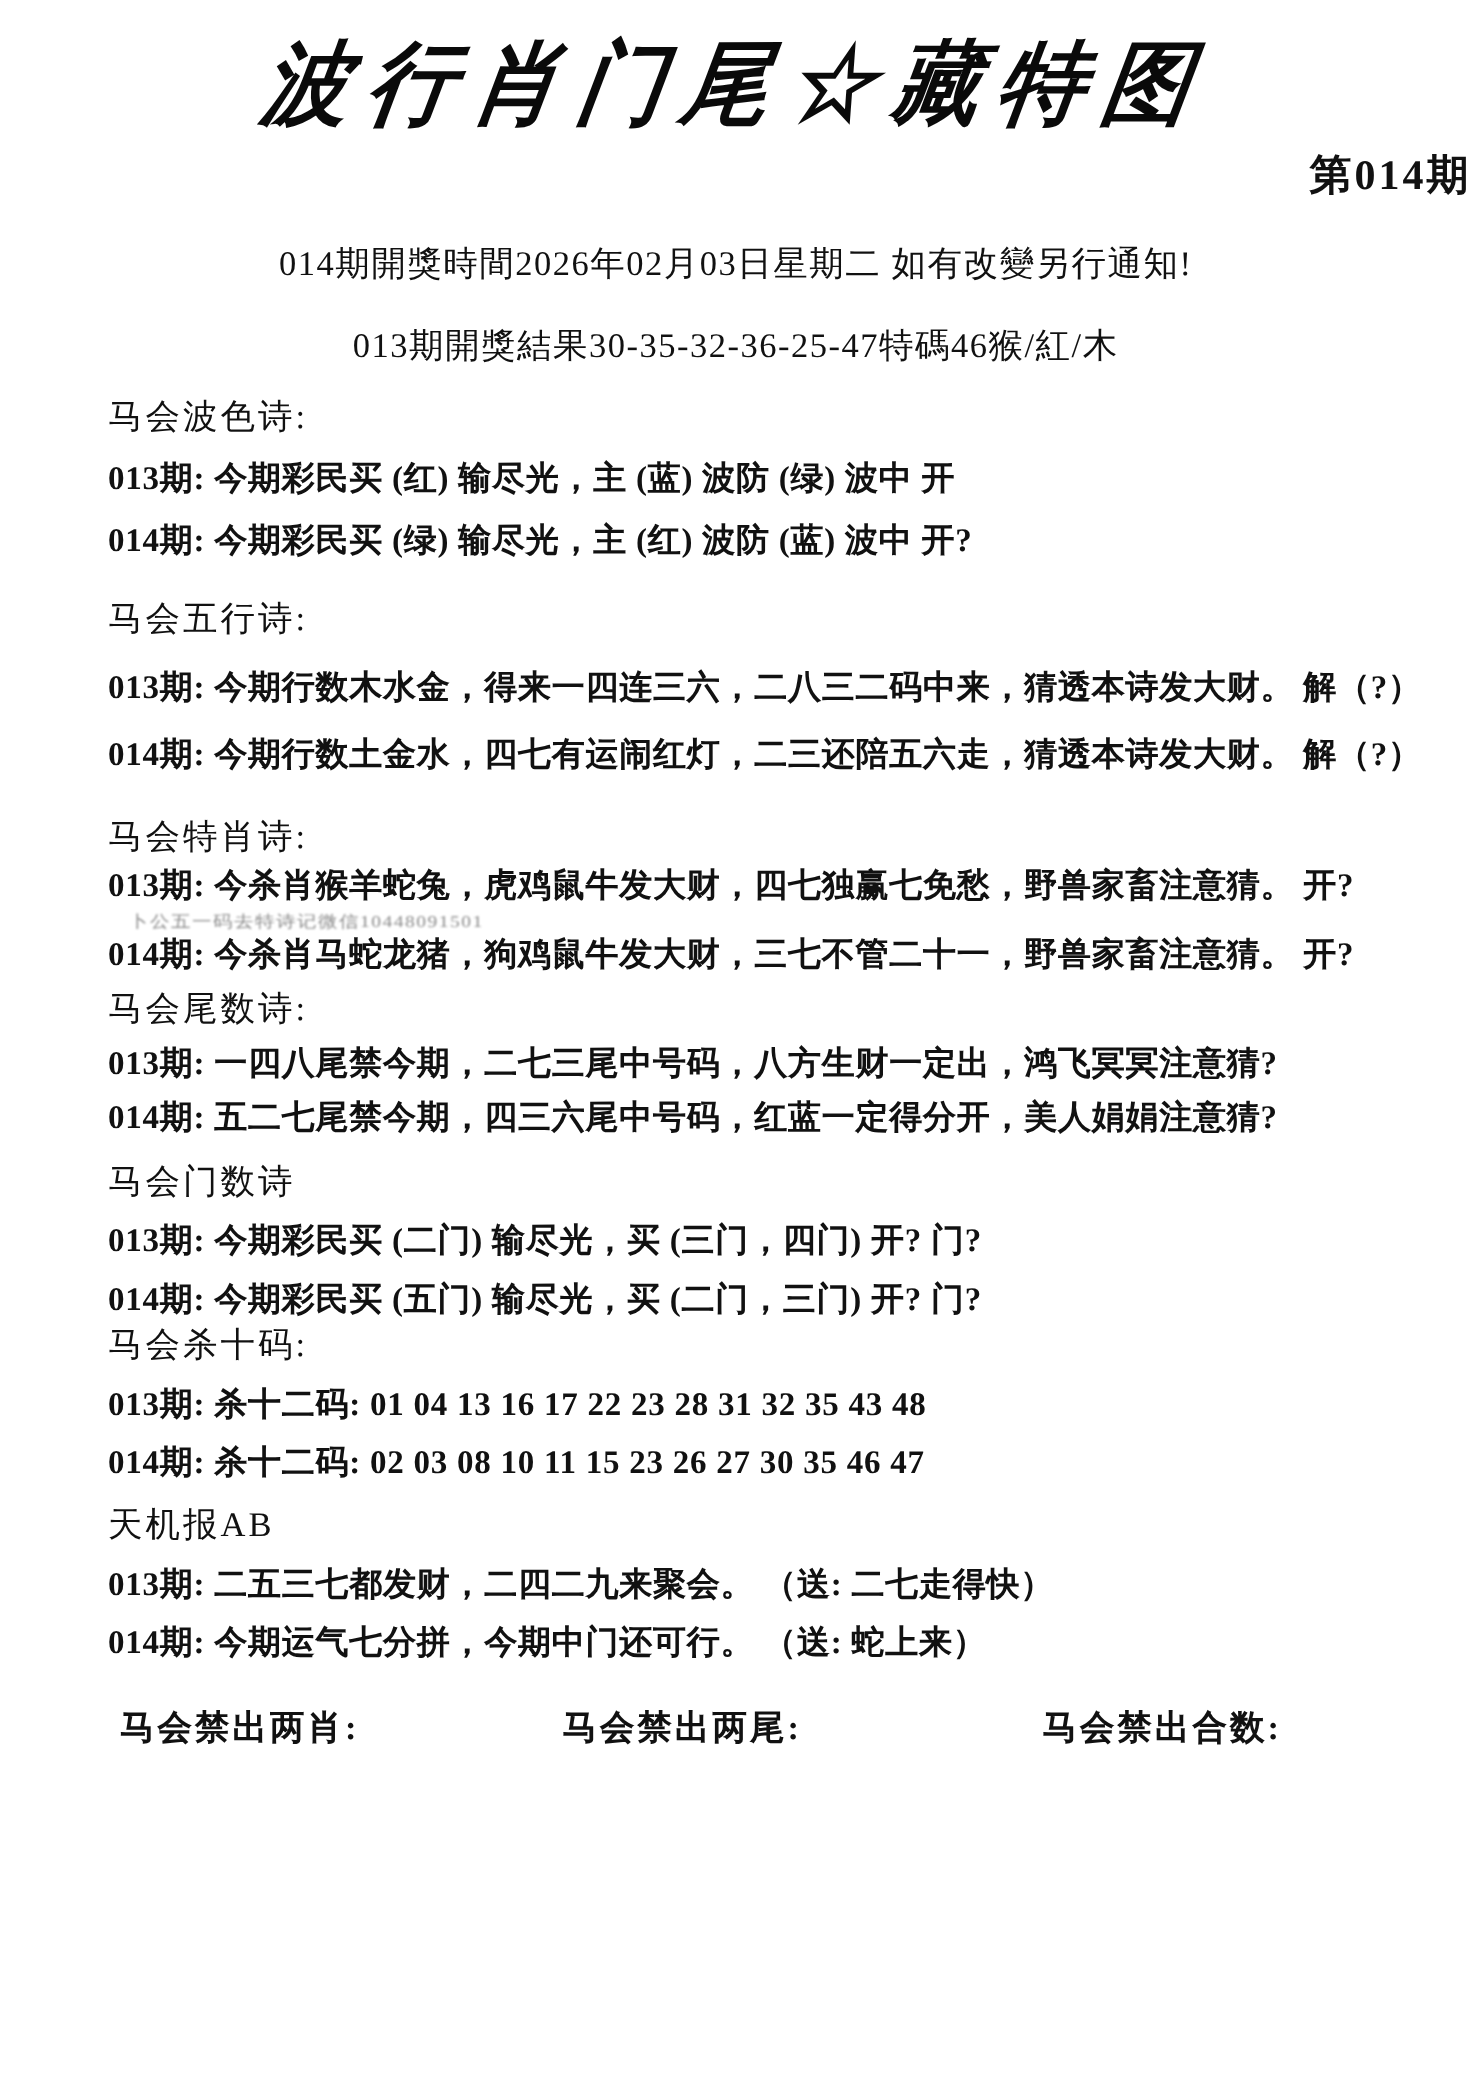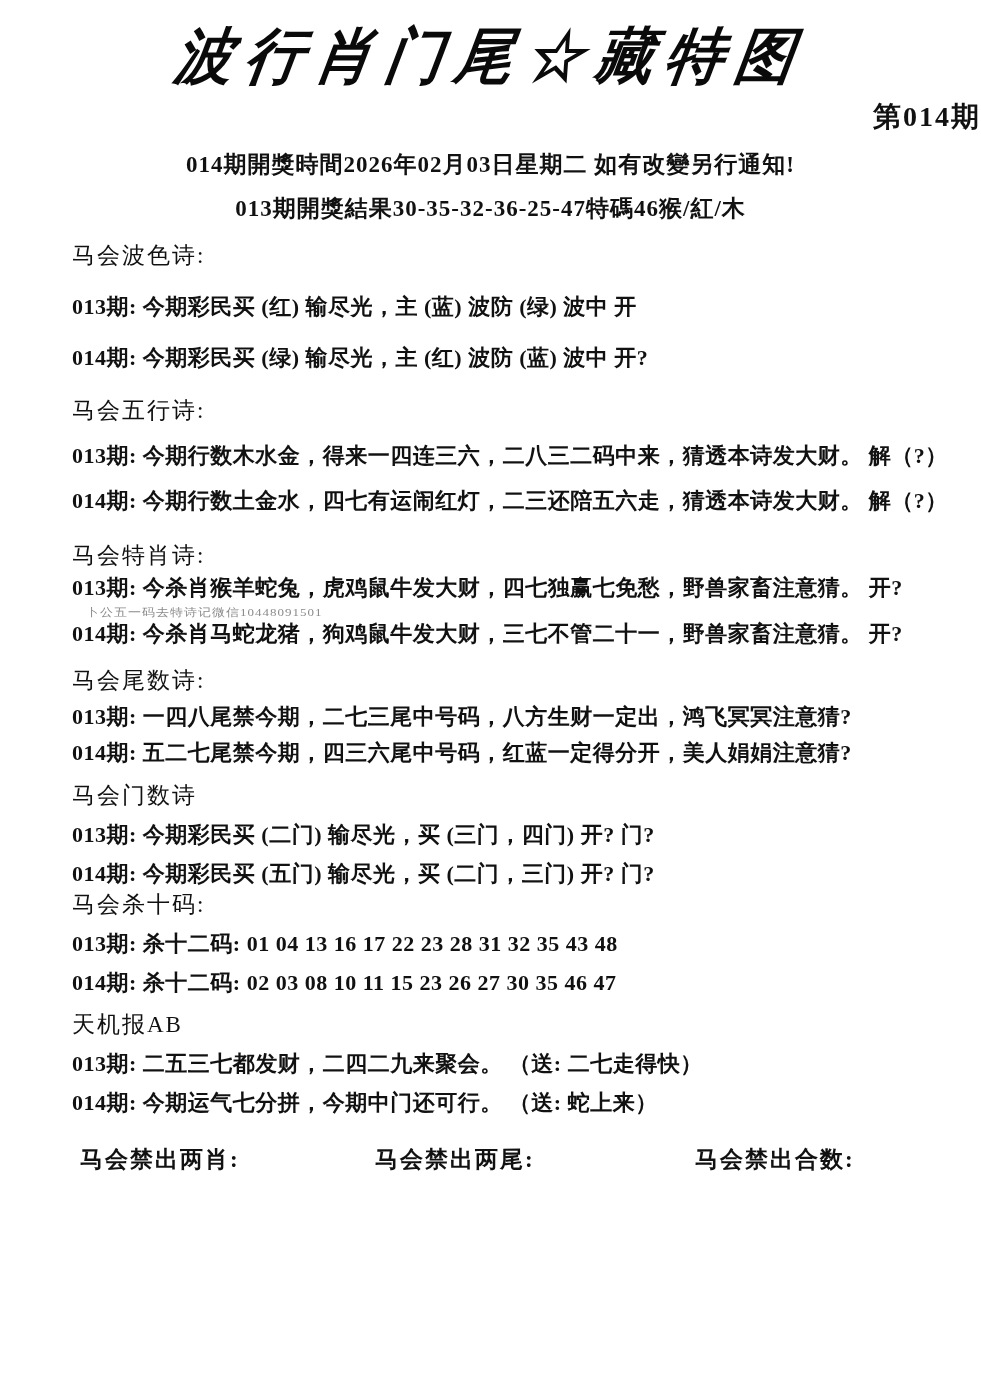--- a/index.html
+++ b/index.html
@@ -27,22 +27,22 @@
     text-align: right;
     font-size: 28px;
     font-weight: 700;
     margin-top: 2px;
     letter-spacing: 2px;
     padding-left: 48px;
   }
   .hline {
     text-align: center;
     font-size: 23px;
-    font-weight: 700;
-    margin-top: 13px;
+    font-weight: 400;
+    margin-top: 24px;
     letter-spacing: 1px;
   }
   .provider-row {
     text-align: center;
     margin-top: 10px;
     white-space: nowrap;
   }
   .provider {
     font-size: 34px;
     font-weight: 700;
@@ -63,26 +63,26 @@
     font-weight: 400;
     letter-spacing: 2px;
   }
   .sec-line {
     font-size: 22px;
     font-weight: 700;
     letter-spacing: 0.5px;
     white-space: nowrap;
   }
   .s-bose  { margin-top: 16px; }
-  .s-bose  .sec-line { margin-top: 21px; }
+  .s-bose  .sec-line { margin-top: 11px; }
   .s-wuxing{ margin-top: 22px; }
   .s-wuxing .sec-line { margin-top: 15px; }
   .s-texiao{ margin-top: 24px; }
   .s-texiao .sec-line { margin-top: 2px; }
-  .s-weishu{ margin-top: 16px; }
+  .s-weishu{ margin-top: 6px; }
   .s-weishu .sec-line { margin-top: 6px; }
   .s-menshu{ margin-top: 12px; }
   .s-menshu .sec-line { margin-top: 9px; }
   .s-shama { }
   .s-shama .sec-line { margin-top: 9px; }
   .s-tianji{ margin-top: 11px; }
   .s-tianji .sec-line { margin-top: 9px; }
   .s-pujing{ margin-top: 11px; }
 
   .faint-note {

